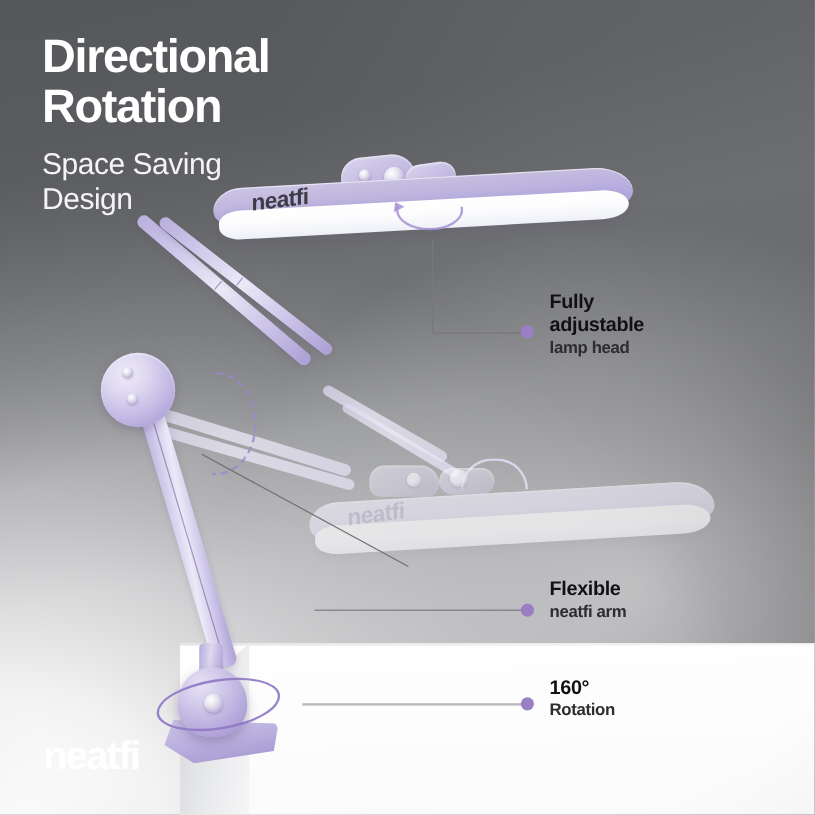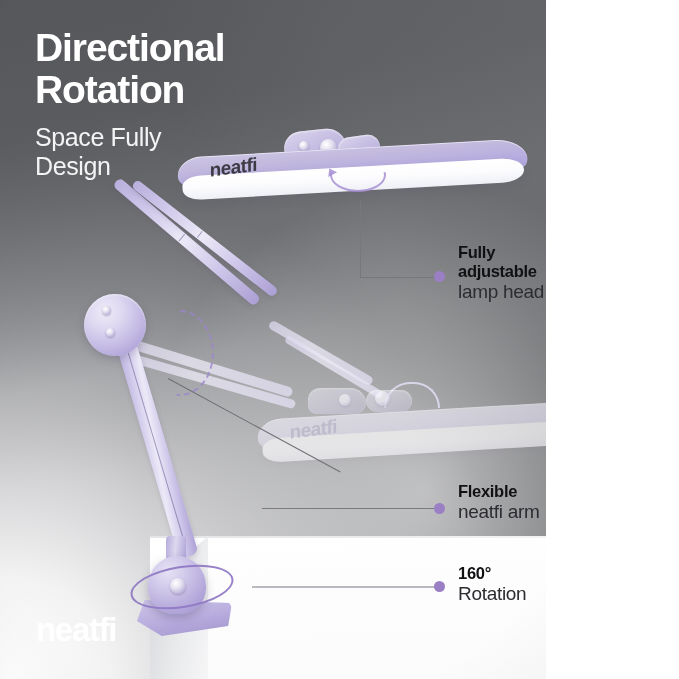--- a/index.html
+++ b/index.html
@@ -5,21 +5,21 @@
 <style>
   html, body {
     margin: 0;
     padding: 0;
     background: #ffffff;
   }
   * { box-sizing: border-box; }
 
   .canvas {
     position: relative;
-    width: 546px;
+    width: 679px;
     height: 679px;
     overflow: hidden;
     font-family: "Liberation Sans", sans-serif;
     background: #8e8f92;
   }
 
   
   .bg-base {
     position: absolute;
     inset: 0;
@@ -314,22 +314,22 @@
   .callout-title {
     margin: 0;
     font-size: 16.5px;
     font-weight: 700;
     color: #111114;
     line-height: 1.16;
     letter-spacing: -0.3px;
   }
   .callout-sub {
     margin: 0;
-    font-size: 19px;
-    font-weight: 400;
+    font-size: 14px;
+    font-weight: 700;
     color: #2c2c31;
     line-height: 1.16;
     letter-spacing: -0.3px;
   }
 
   .co-1 { left: 458px; top: 243px; }
   .co-2 { left: 458px; top: 482px; }
   .co-3 { left: 458px; top: 564px; }
 
   
@@ -426,21 +426,21 @@
   </div>
 
   <div class="vignette"></div>
 
   <div class="headline">
     <h1 class="h1">
       <span>Directional</span><br>
       <span>Rotation</span>
     </h1>
     <p class="h2">
-      <span>Space Fully</span><br>
+      <span>Space Saving</span><br>
       <span>Design</span>
     </p>
   </div>
 
   <div class="logo">neatfi</div>
 
   <div class="leader ld1-v"></div>
   <div class="leader ld1-h"></div>
   <div class="leader-dot ld1-dot"></div>
 

